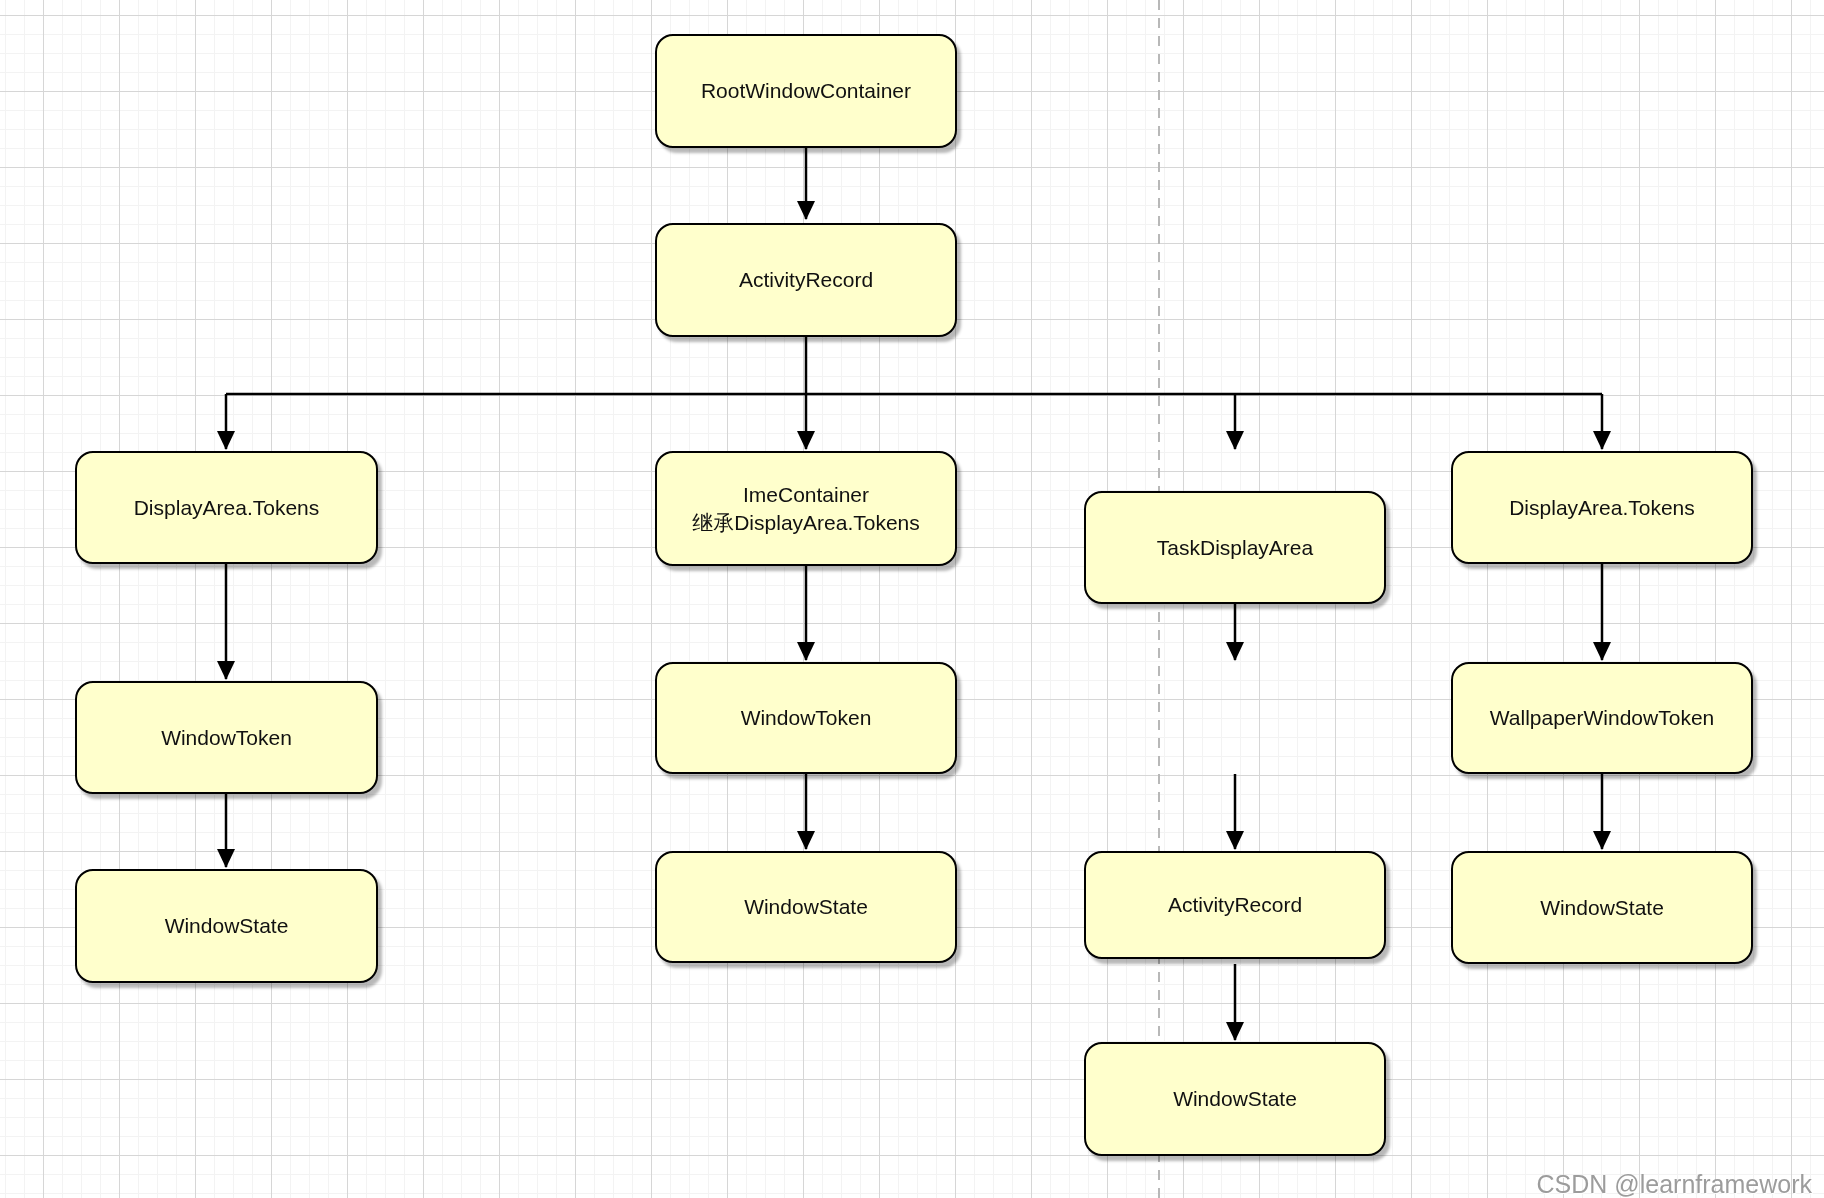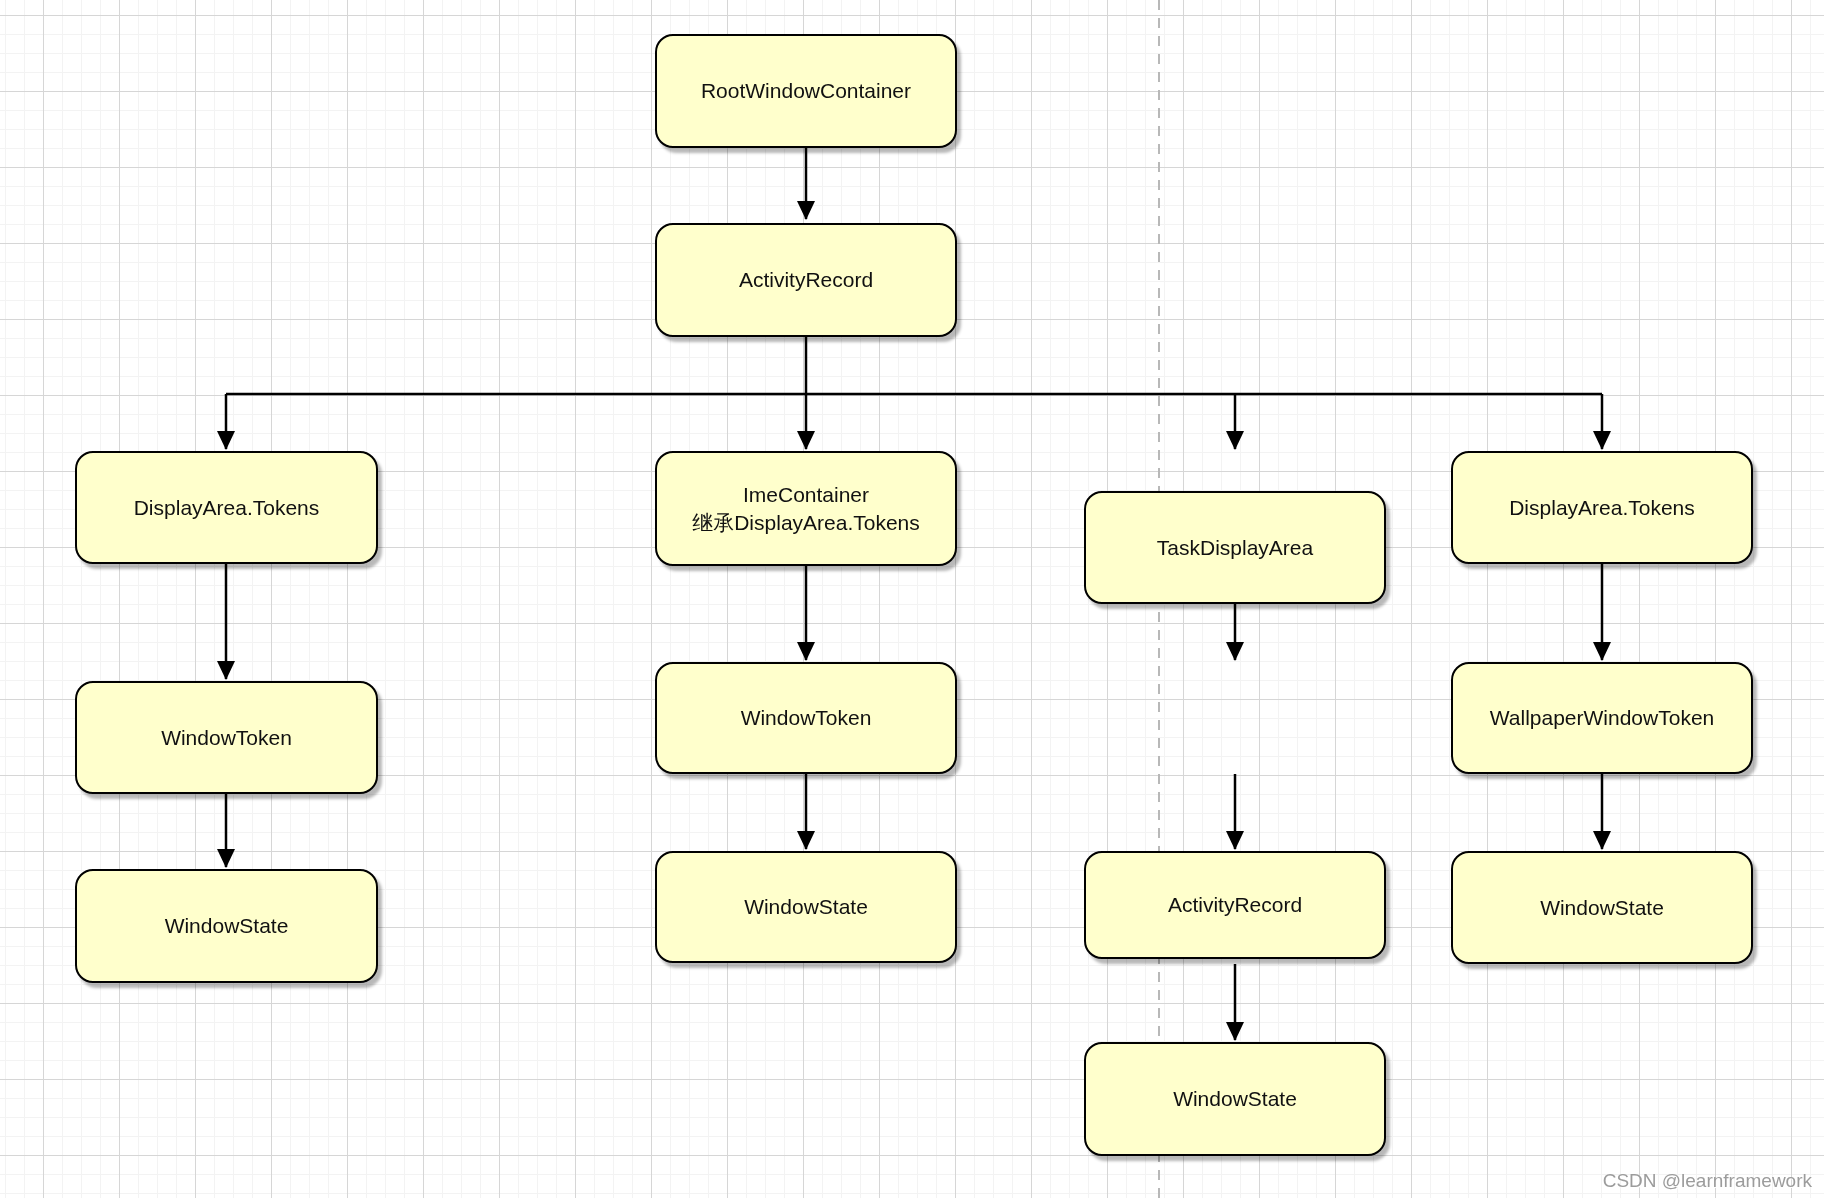--- a/index.html
+++ b/index.html
@@ -47,21 +47,21 @@
     text-align: center;
     font-size: 21px;
     line-height: 1.3;
     color: #111111;
   }
   .node span { display: block; }
   #watermark {
     position: absolute;
     right: 12px;
     top: 1170px;
-    font-size: 19px;
+    font-size: 25px;
     color: #9c9c9c;
     text-shadow: 1px 1px 0 #ffffff;
     white-space: nowrap;
   }
 </style>
 </head>
 <body>
 
 <div id="canvas">
 

